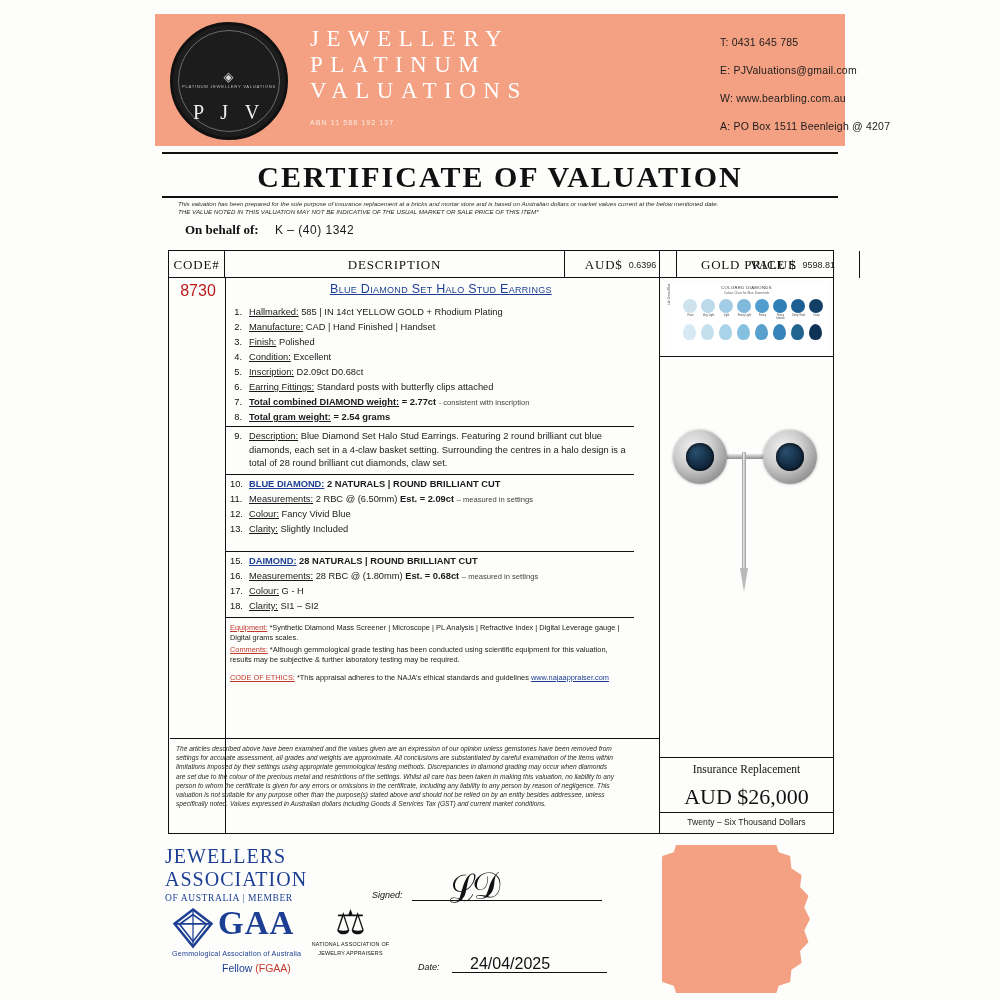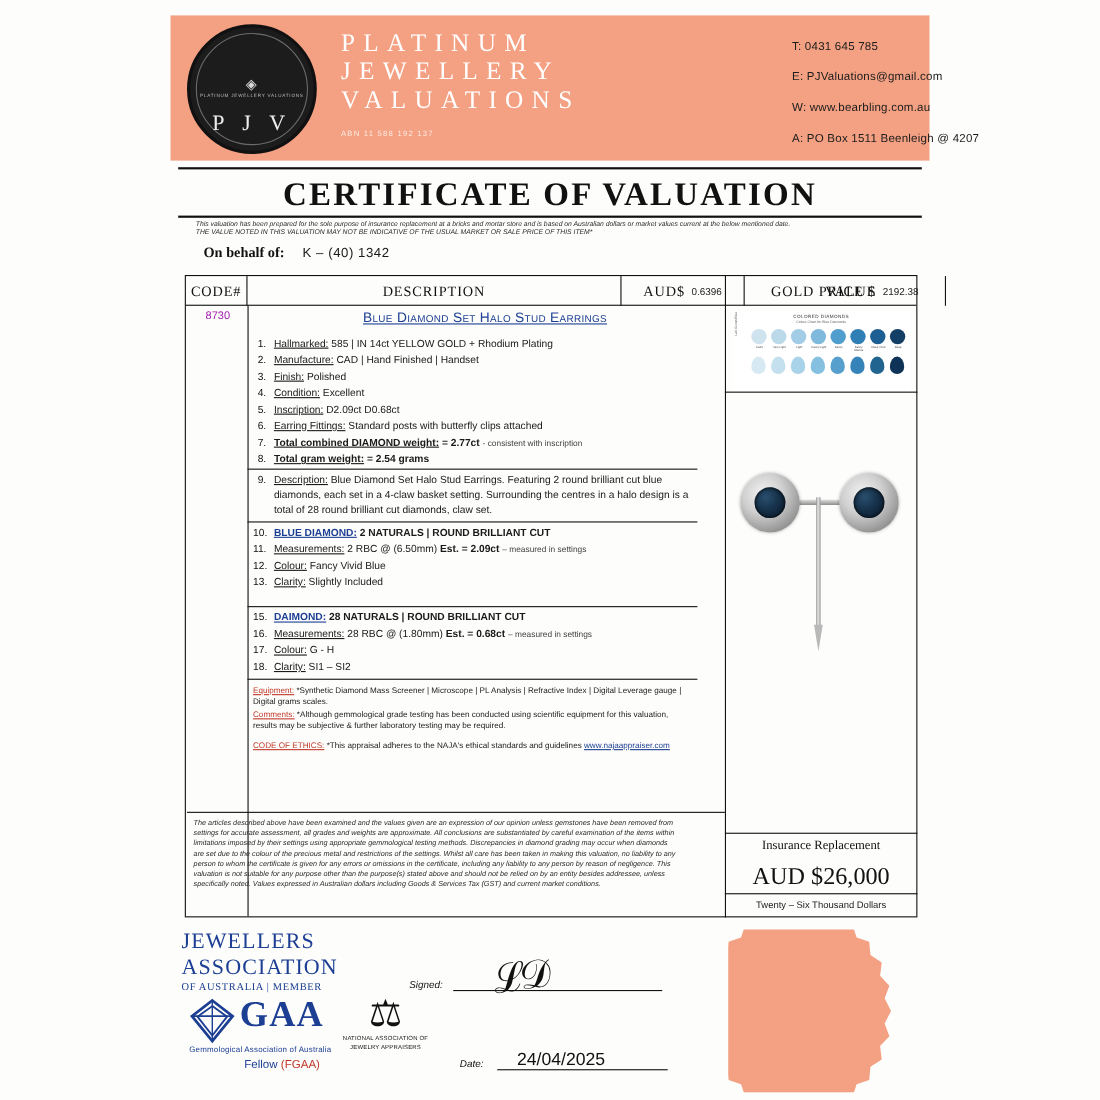--- a/index.html
+++ b/index.html
@@ -145,21 +145,21 @@
   .col-aud   { left: 396px; width: 112px; }
 
   .vline {
     position: absolute; top: 0; bottom: 0; width: 0;
     border-left: 1.5px solid #111;
   }
 
   .code-val {
     position: absolute; left: 172px; top: 282px;
     width: 52px; text-align: center;
-    font-size: 10px; color: #a21caf;
+    font-size: 16px; color: #b91c1c;
   }
 
   .desc-title {
     position: absolute; left: 330px; top: 282px;
     font-family: "Liberation Sans", sans-serif;
     font-size: 12.5px; color: #1c3f94;
     font-variant: small-caps;
     text-decoration: underline;
     letter-spacing: 0.3px;
     white-space: nowrap;
@@ -381,22 +381,22 @@
   <div class="logo-wrap">
     <div class="logo-circle">
       <div class="logo-inner-ring"></div>
       <div class="logo-diamond">◈</div>
       <div class="logo-arc">PLATINUM JEWELLERY VALUATIONS</div>
       <div class="logo-pjv">P J V</div>
     </div>
   </div>
 
   <div class="brand">
+    <div>JEWELLERY</div>
     <div>PLATINUM</div>
-    <div>JEWELLERY</div>
     <div>VALUATIONS</div>
     <div class="abn">ABN 11 588 192 137</div>
   </div>
 
   <div class="contact">
     <div>T: 0431 645 785</div>
     <div>E: PJValuations@gmail.com</div>
     <div>W: www.bearbling.com.au</div>
     <div>A: PO Box 1511 Beenleigh @ 4207</div>
   </div>
@@ -416,21 +416,21 @@
   <div class="tbl">
     <div class="tbl-head">
       <div class="th col-code">CODE#</div>
       <div class="th col-desc">DESCRIPTION</div>
       <div class="th col-aud">
         <span>AUD$</span>
         <span class="sub">0.6396</span>
       </div>
       <div class="th" style="left:508px;width:183px;">
         <span>GOLD PRICE $</span>
-        <span class="sub">2192.38</span>
+        <span class="sub">9598.81</span>
       </div>
       <div class="th last" style="left:517px;width:175px;">VALUE</div>
     </div>
     <div class="vline" style="left:56px;top:27px;"></div>
   </div>
 
   <div class="value-col-line"></div>
 
   <div class="code-val">8730</div>
   <div class="desc-title">Blue Diamond Set Halo Stud Earrings</div>

